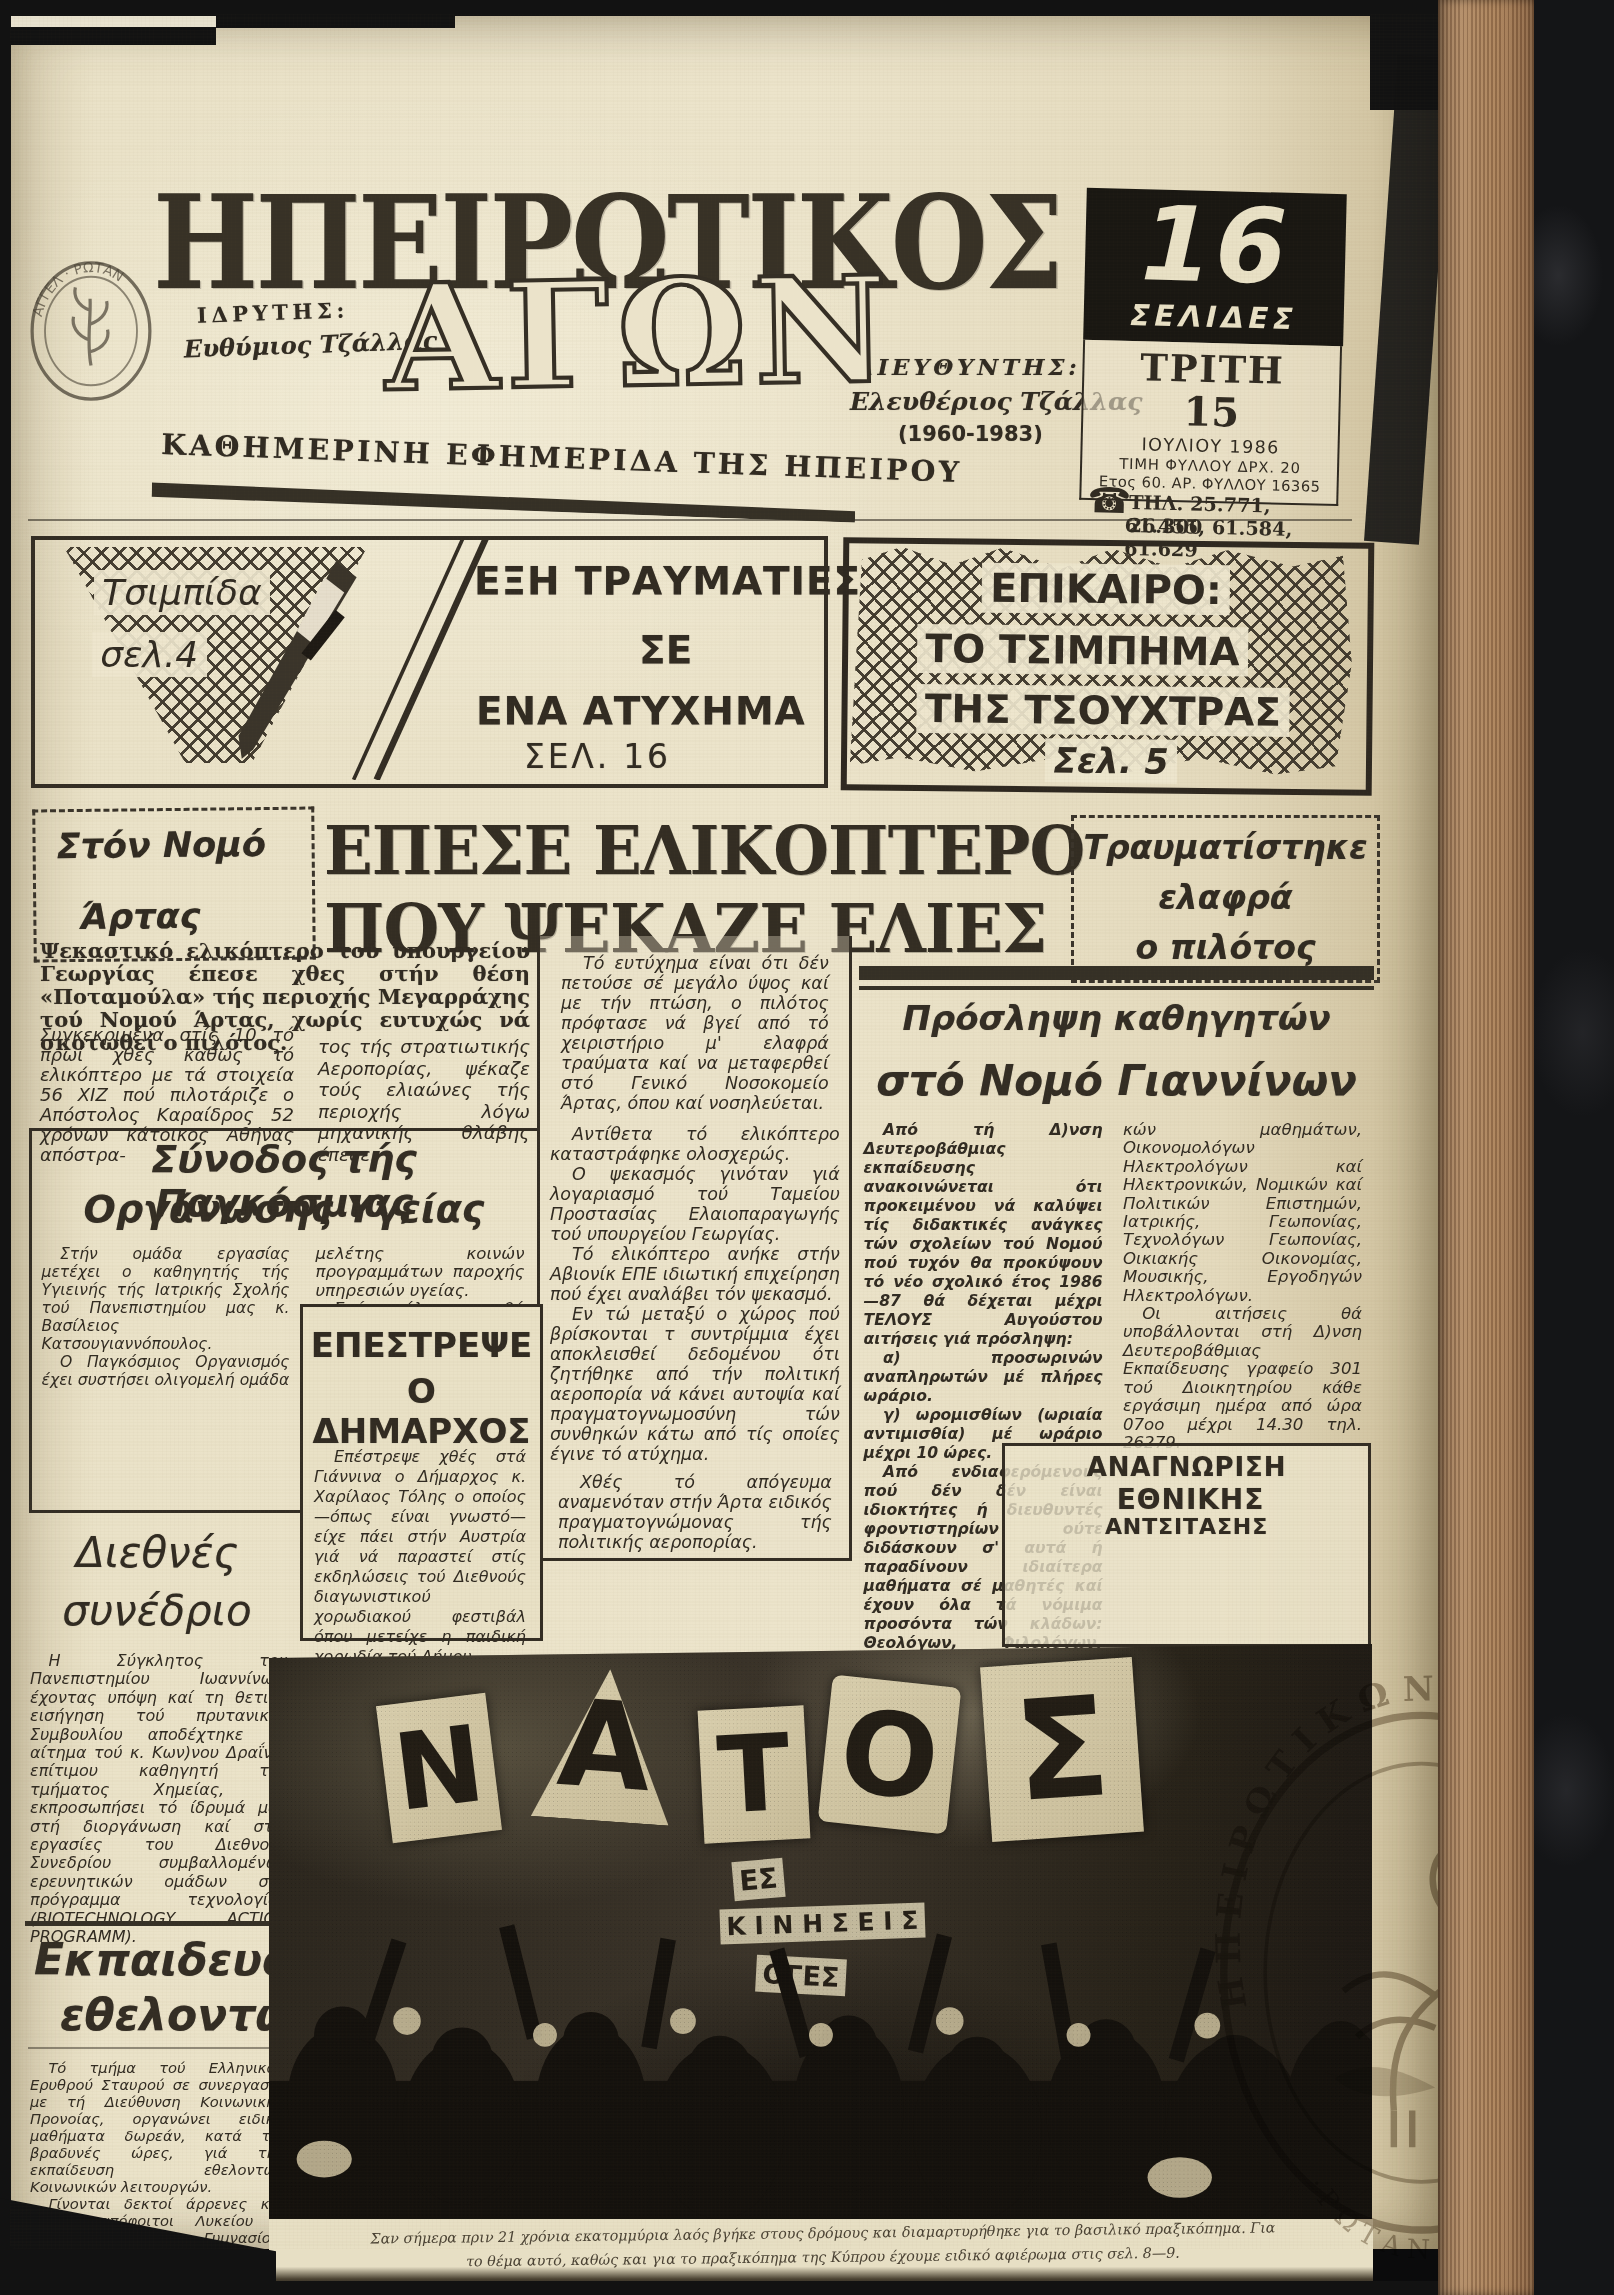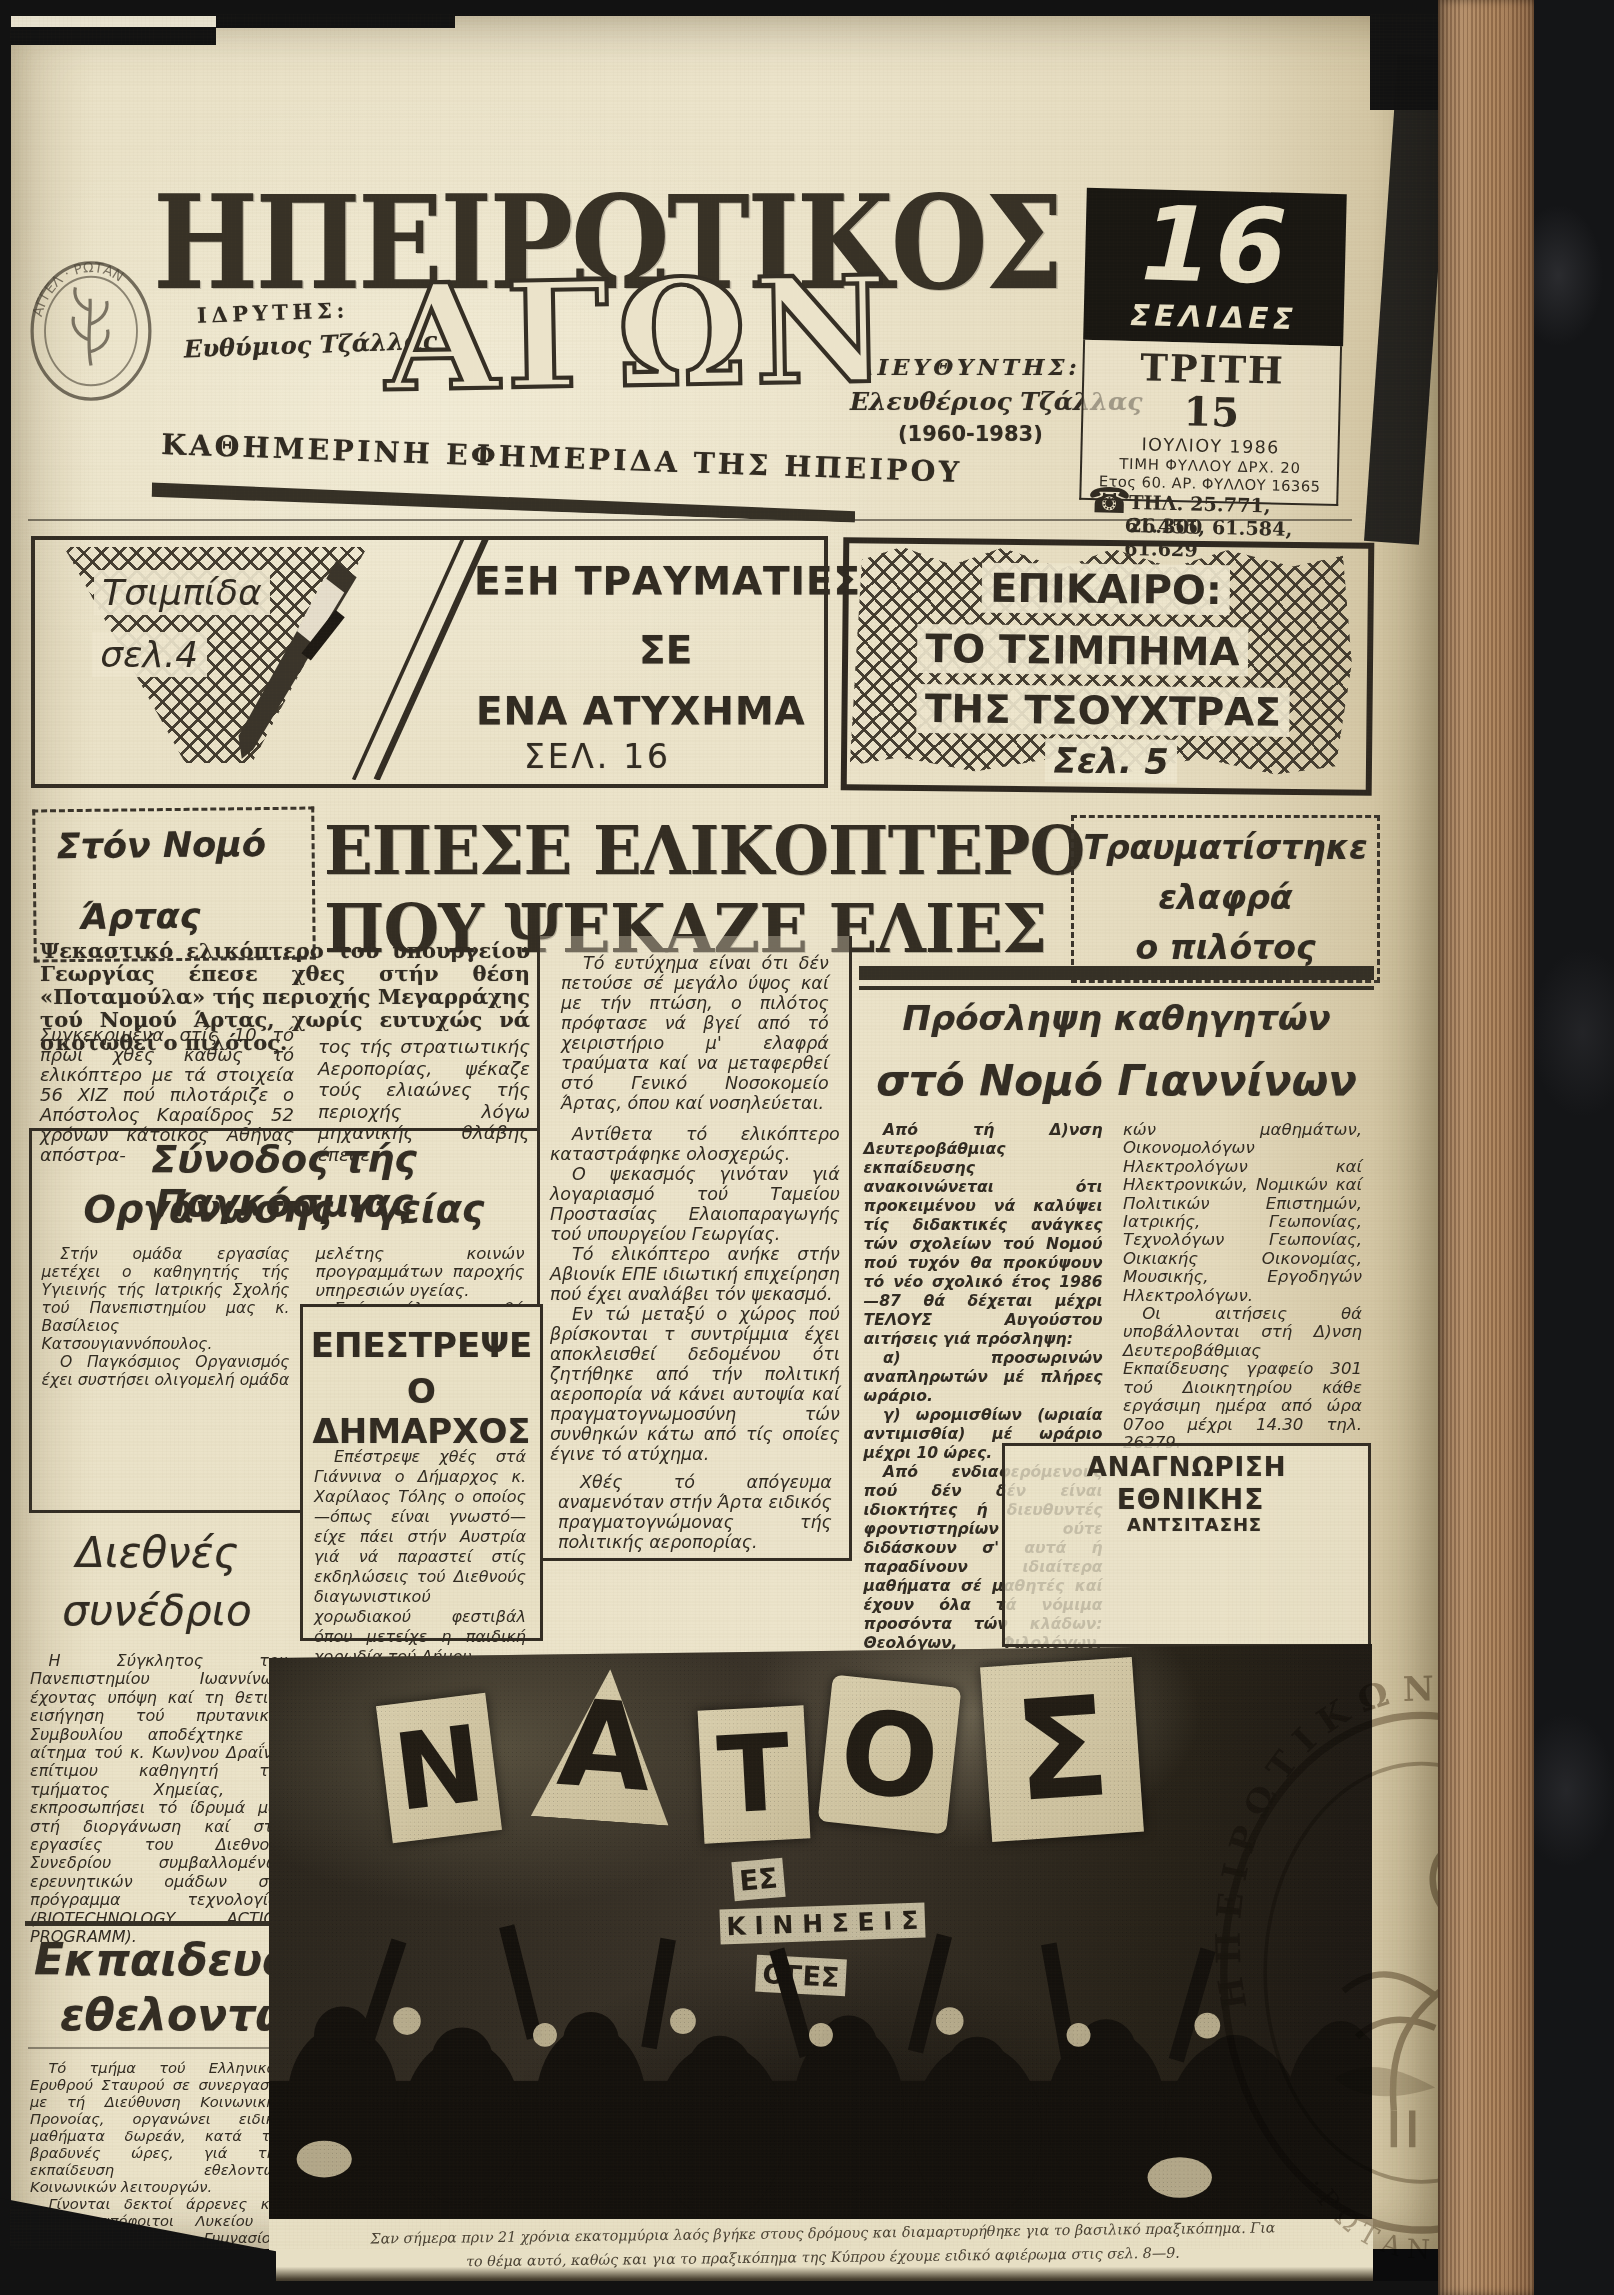--- a/index.html
+++ b/index.html
@@ -213,21 +213,21 @@
       <p style="margin:0;text-indent:19.3px;">Από ενδιαφερόμενους πού δέν δέν είναι ιδιοκτήτες ή διευθυντές φροντιστηρίων ούτε διδάσκουν σ' αυτά ή παραδίνουν ιδιαίτερα μαθήματα σέ μαθητές καί έχουν όλα τά νόμιμα προσόντα τών κλάδων: Θεολόγων, Φιλολόγων, Μαθηματικών, Φυσικών, Γαλλικής, Αγγλικής ή Γερμανικής Γλώσσας, Καλλιτεχνι-</p>
     </div>
     <div class="abs sans it ink just" style="left:264px;top:155px;width:239px;font-size:16.6px;line-height:18.4px;">
       <p style="margin:0;">κών μαθημάτων, Οικονομολόγων Ηλεκτρολόγων καί Ηλεκτρονικών, Νομικών καί Πολιτικών Επιστημών, Ιατρικής, Γεωπονίας, Τεχνολόγων Γεωπονίας, Οικιακής Οικονομίας, Μουσικής, Εργοδηγών Ηλεκτρολόγων.</p>
       <p style="margin:0;text-indent:19.3px;">Οι αιτήσεις θά υποβάλλονται στή Δ)νση Δευτεροβάθμιας Εκπαίδευσης γραφείο 301 τού Διοικητηρίου κάθε εργάσιμη ημέρα από ώρα 07οο μέχρι 14.30 τηλ. 26279.</p>
     </div>
 
     <div class="abs" style="left:143px;top:477px;width:363px;height:198px;border:3.2px solid #332d24;background:rgba(235,227,202,.8);">
       <div class="abs sans b ink ctr soft" style="left:0;top:5.5px;width:100%;font-size:26px;letter-spacing:0.9px;">ΑΝΑΓΝΩΡΙΣΗ</div>
       <div class="abs sans b ink ctr soft" style="left:4px;top:37px;width:100%;font-size:28px;letter-spacing:0.9px;">ΕΘΝΙΚΗΣ</div>
-      <div class="abs sans b ink ctr soft" style="left:0;top:68px;width:100%;font-size:18px;letter-spacing:0.9px;padding-left:8px;">ΑΝΤΣΙΤΑΣΗΣ</div>
+      <div class="abs sans b ink ctr soft" style="left:0;top:68px;width:100%;font-size:22px;letter-spacing:0.9px;">ΑΝΤΣΙΤΑΣΗΣ</div>
       <div class="abs rule" style="left:51px;bottom:-17.5px;width:258px;height:12px;"></div>
     </div>
   </div>
 
   <div class="abs sans it ink ctr soft" style="left:28px;top:1528px;width:258px;font-size:42px;">Διεθνές</div>
   <div class="abs sans it ink ctr soft" style="left:28px;top:1586px;width:258px;font-size:42px;">συνέδριο</div>
   <div class="abs sans it ink just" style="left:30px;top:1652px;width:258px;font-size:16px;line-height:18.4px;text-indent:18.4px;">Η Σύγκλητος του Πανεπιστημίου Ιωαννίνων, έχοντας υπόψη καί τη θετική εισήγηση τού πρυτανικού Συμβουλίου αποδέχτηκε το αίτημα τού κ. Κων)νου Δραΐνα, επίτιμου καθηγητή τού τμήματος Χημείας, νά εκπροσωπήσει τό ίδρυμά μας στή διοργάνωση καί στίς εργασίες του Διεθνούς Συνεδρίου συμβαλλομένων ερευνητικών ομάδων στό πρόγραμμα τεχνολογίας (BIOTECHNOLOGY ACTION PROGRAMM).</div>
 
   <div class="abs arrow-rule" style="left:25px;top:1921px;width:255px;"></div>
 

